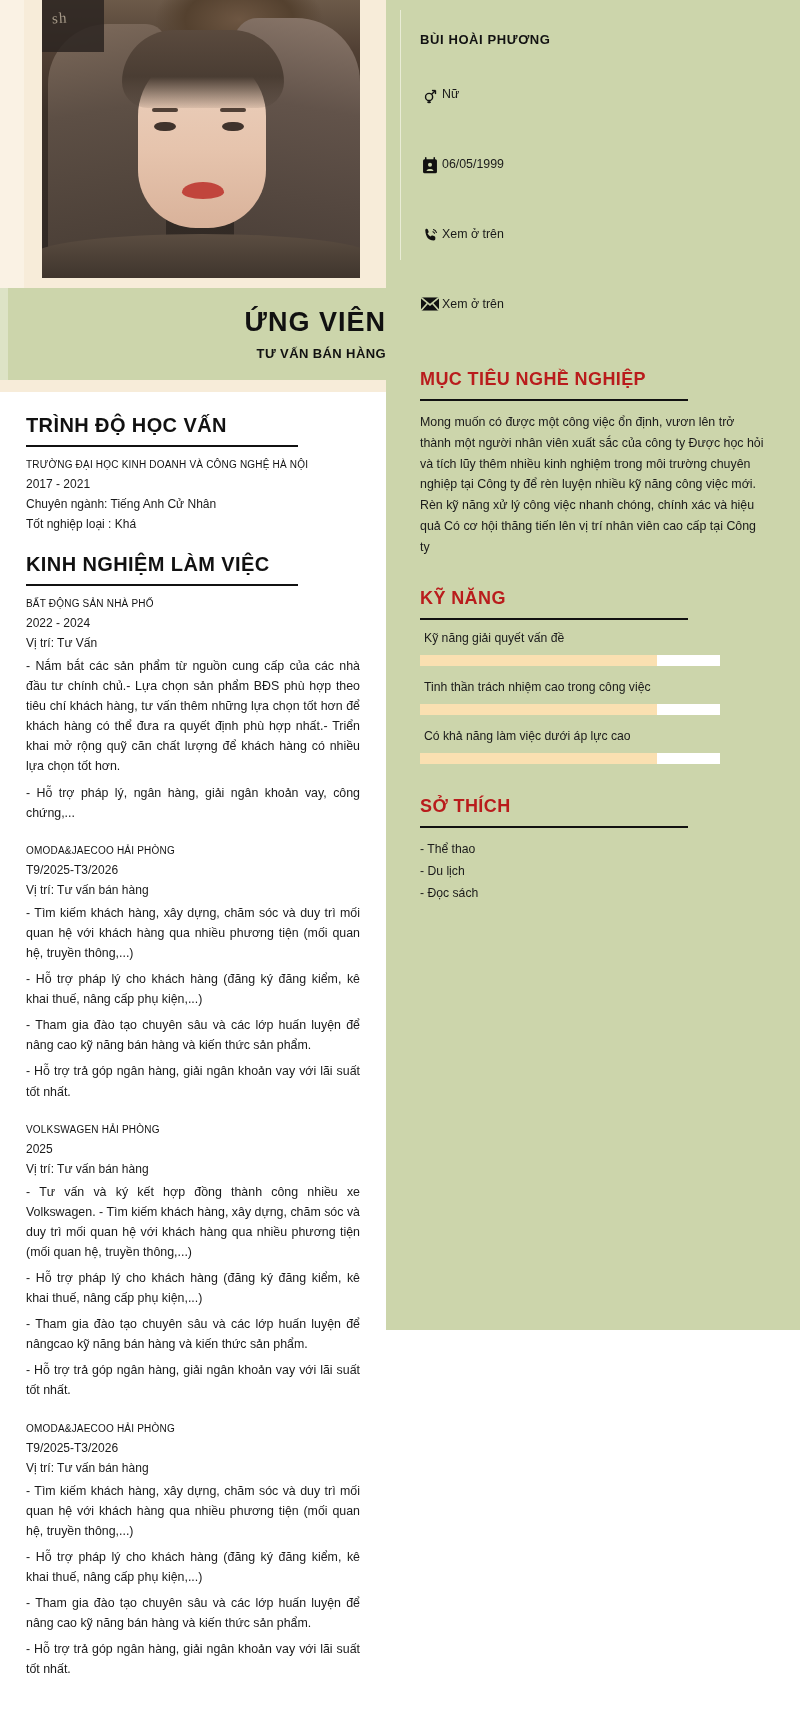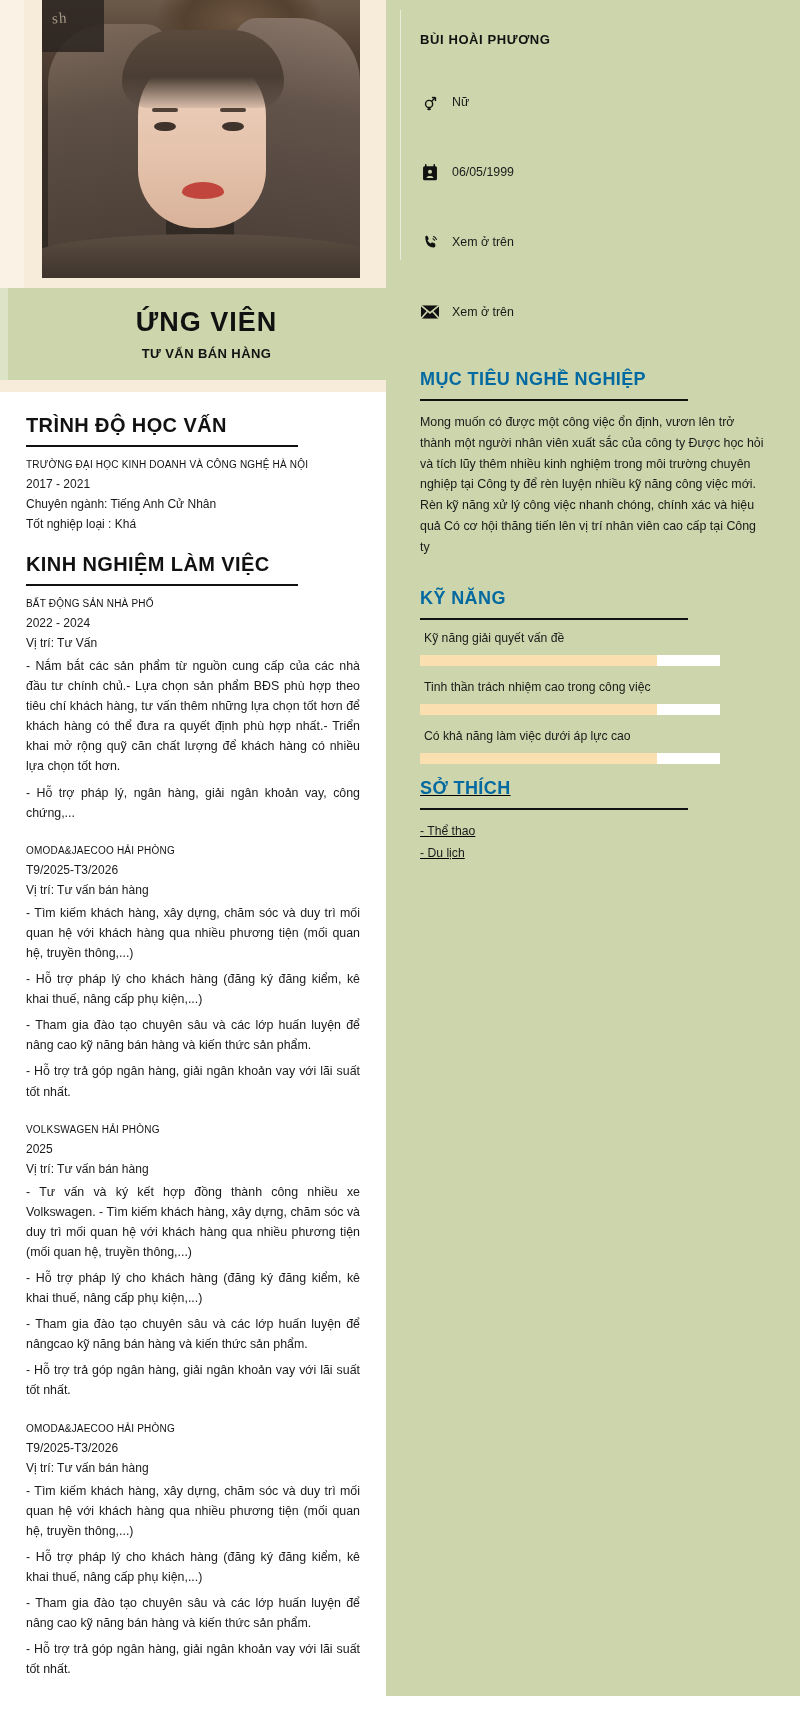--- a/index.html
+++ b/index.html
@@ -12,21 +12,21 @@
     position: relative;
     width: 800px;
     height: 1710px;
     background: #ffffff;
     overflow: hidden;
   }
   
   .right-panel {
     position: absolute;
     left: 386px; top: 0;
-    width: 414px; height: 1696px;
+    width: 414px; height: 1330px;
     background: #ccd5ab;
   }
   .right-panel .inner-rule {
     position: absolute;
     left: 14px; top: 10px;
     width: 1px; height: 250px;
     background: #e9ecd6;
   }
   
   .left-col {
@@ -109,21 +109,21 @@
     font-family: "Liberation Serif", serif;
     color: #cbbda8; font-size: 15px; letter-spacing: 1px;
     transform: rotate(-4deg); opacity: .75;
   }
   
   .name-band {
     position: relative;
     width: 386px; height: 92px;
     background: #ccd5ab;
     display: flex; flex-direction: column;
-    align-items: center; justify-content: center; padding-left: 27px;
+    align-items: flex-end; justify-content: center; padding-left: 27px;
   }
   .name-band .edge {
     position: absolute; left: 0; top: 0; width: 8px; height: 92px;
     background: #dde3c6;
   }
   .cand-name {
     font-size: 27px; font-weight: bold; letter-spacing: 1px; color: #111;
   }
   .cand-role {
     margin-top: 8px;
@@ -152,31 +152,31 @@
   .block { margin-bottom: 22px; }
 
   
   .rp-body { position: absolute; left: 34px; top: 0; width: 346px; }
   .rp-name {
     font-size: 13px; font-weight: bold; letter-spacing: .6px;
     color: #111; margin-top: 32px;
   }
   .contact-list { margin-top: 14px; }
   .contact-row {
-    display: flex; align-items: center; gap: 12px; height: 30px; margin-top: 40px;
+    display: flex; align-items: flex-start; gap: 2px; height: 30px; margin-top: 40px;
   }
   .contact-row .ic {
     width: 20px; display: flex; align-items: center; justify-content: center;
     color: #111;
   }
   .contact-row .tx { font-size: 12.4px; color: #1a1a1a; }
 
   .rp-sec { margin-top: 26px; }
   .rp-sec-title {
-    font-size: 18px; font-weight: bold; letter-spacing: .4px; color: #0369a1;
+    font-size: 18px; font-weight: bold; letter-spacing: .4px; color: #b91c1c;
     margin-bottom: 9px;
   }
   .rp-rule { height: 2px; background: #111; margin-bottom: 11px; width: 268px; }
   .rp-para { font-size: 12.4px; line-height: 1.68; color: #1a1a1a; }
 
   .skill { margin-bottom: 14px; }
   .skill-label { font-size: 12.2px; color: #1a1a1a; margin-bottom: 10px; padding-left: 4px; }
   .bar-track { width: 300px; height: 11px; background: #ffffff; }
   .bar-fill { height: 11px; background: #fae0b1; }
 
@@ -271,26 +271,27 @@
             </div>
             <div class="skill">
               <div class="skill-label">Có khả năng làm việc dưới áp lực cao</div>
               <div class="bar-track">
                 <div class="bar-fill" style="width: 79%;"></div>
               </div>
             </div>
           </div>
       </div>
 
-      <div class="rp-sec" style="margin-top:14px;text-decoration:underline;">
+      <div class="rp-sec" style="margin-top:32px;">
         <div class="rp-sec-title">SỞ THÍCH</div>
         <div class="rp-rule"></div>
         <div id="hobbies-list">
             <div class="hobby">- Thể thao</div>
             <div class="hobby">- Du lịch</div>
+            <div class="hobby">- Đọc sách</div>
           </div>
       </div>
     </div>
 
   </div>
 
   <div class="left-col">
 
     <div class="photo-band">
       <div class="cream-edge"></div>

